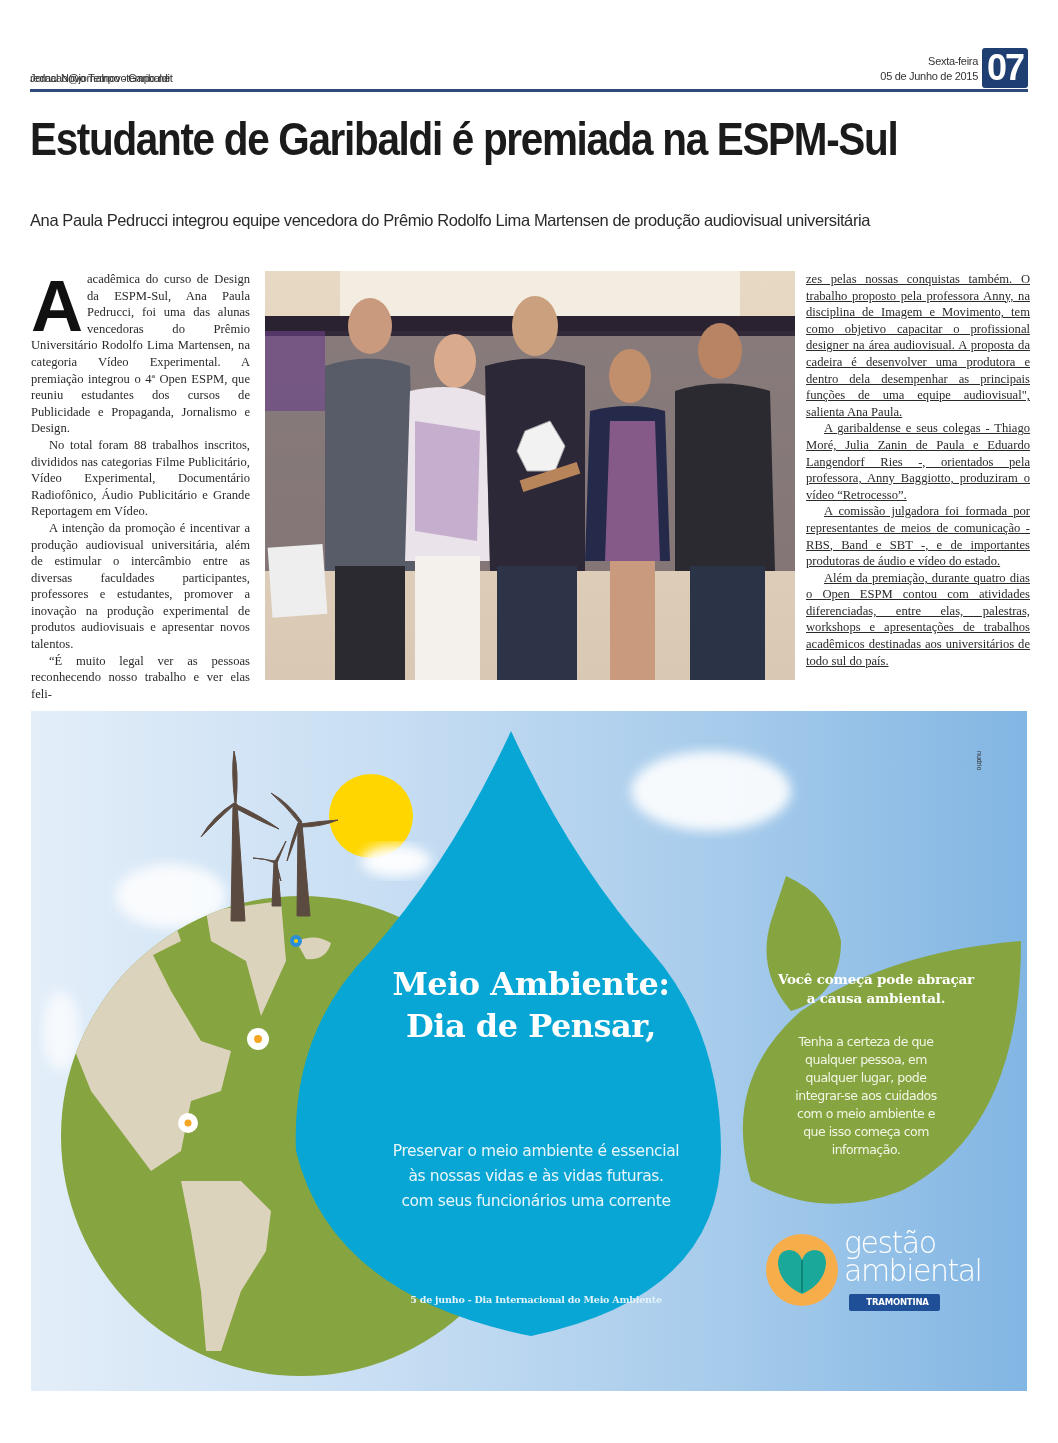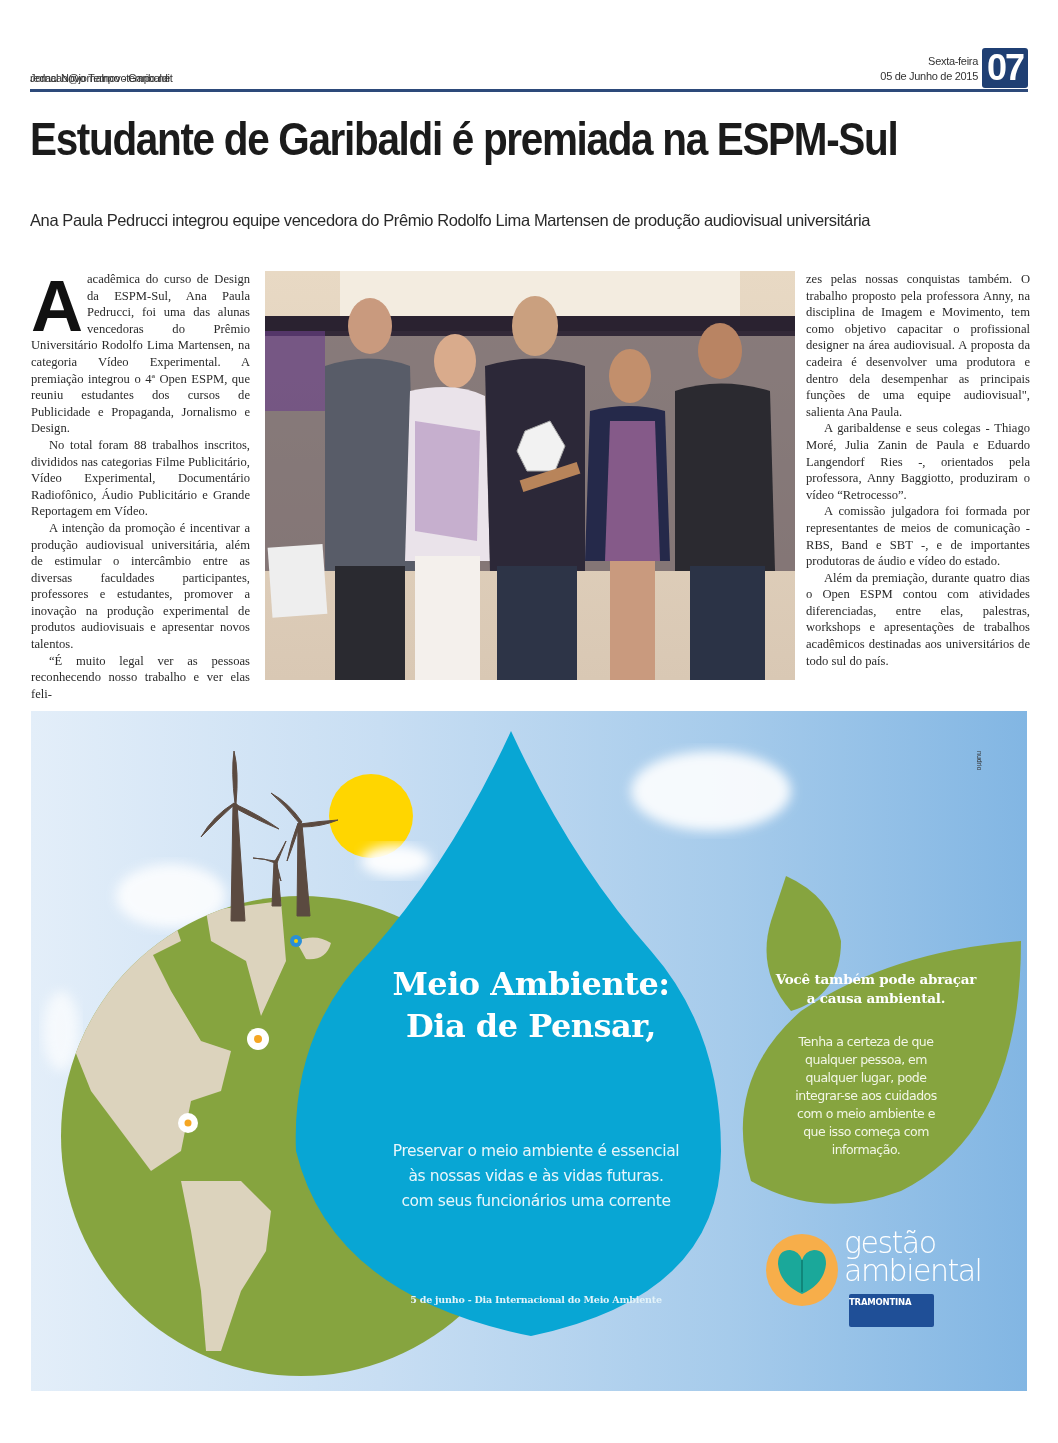--- a/index.html
+++ b/index.html
@@ -13,38 +13,38 @@
   .hdr .pagebox { position:absolute; right:0; top:0; width:46px; height:40px; background:#1f3f73; color:#fff; font:bold 36px "Liberation Sans", sans-serif; text-align:center; line-height:40px; border-radius:3px; letter-spacing:-2px; }
   .hdr-rule { position:absolute; left:30px; right:30px; top:89px; height:3px; background:#2d4a7a; }
 
   .headline { position:absolute; left:30px; top:112px; font:bold 46px "Liberation Sans", sans-serif; color:#1b1b1b; letter-spacing:-1.5px; transform:scaleX(0.88); transform-origin:left top; white-space:nowrap; }
   .subhead { position:absolute; left:30px; top:211px; font:16.5px "Liberation Sans", sans-serif; color:#2a2a2a; letter-spacing:-0.4px; white-space:nowrap; }
 
   .col { position:absolute; font-size:12.6px; line-height:16.6px; text-align:justify; color:#2a2a2a; }
   .col p { margin:0; text-indent:18px; }
   .col p.noindent { text-indent:0; }
   .col1 { left:31px; top:271px; width:219px; }
-  .col3 { left:806px; top:271px; width:224px; }
+  .col3 { left:806px; top:271px; width:224px;text-decoration:underline; }
   .dropcap { float:left; font:bold 72px/58px "Liberation Sans", sans-serif; color:#111; margin:6px 6px 0 0; letter-spacing:-2px; }
 
   .photo-credit { position:absolute; left:730px; top:258px; font:italic 8px "Liberation Sans", sans-serif; color:#333;margin-top:36px; }
   .photo { position:absolute; left:265px; top:271px; width:530px; height:409px; overflow:hidden; background:#cfc6b8; }
 
   
   .ad { position:absolute; left:31px; top:711px; width:996px; height:680px; overflow:hidden;
         background:linear-gradient(90deg,#e3eef9 0%, #c8def3 35%, #a6cbeb 70%, #82b6e3 100%); }
   .ad-svg { position:absolute; left:0; top:0; }
   .ad-title { position:absolute; left:290px; top:252px; width:420px; text-align:center; font:bold 32px/42px "DejaVu Serif", serif; color:#fff; letter-spacing:-0.5px; }
   .ad-body { position:absolute; left:300px; top:428px; width:410px; text-align:center; font:15.5px/25px "DejaVu Sans", sans-serif; color:#e8f6fb; letter-spacing:-0.4px; }
   .ad-date { position:absolute; left:300px; top:583px; width:410px; text-align:center; font:bold 9.5px "DejaVu Serif", serif; color:#e3f3f9; letter-spacing:-0.2px; }
   .ad-leaf-title { position:absolute; left:720px; top:259px; width:250px; text-align:center; font:bold 13.5px/19px "DejaVu Serif", serif; color:#fff; letter-spacing:-0.2px; }
   .ad-leaf-body { position:absolute; left:720px; top:322px; width:230px; text-align:center; font:12.5px/18px "DejaVu Sans", sans-serif; color:#f2f6e6; letter-spacing:-0.5px; }
   .logo-circle { position:absolute; left:735px; top:523px; width:72px; height:72px; border-radius:50%; background:#f7ae4a; }
   .logo-text { position:absolute; left:813px; top:518px; font:30px/28px "DejaVu Sans", sans-serif; font-weight:200; color:#fff; letter-spacing:-1.5px; }
-  .logo-badge { position:absolute; left:818px; top:583px; width:85px; height:33px; background:#1f4f97; color:#fff; font:bold 8.5px/17px "DejaVu Sans", sans-serif; text-align:left; border-radius:2px; letter-spacing:-0.2px; }
+  .logo-badge { position:absolute; left:818px; top:583px; width:85px; height:17px; background:#1f4f97; color:#fff; font:bold 8.5px/17px "DejaVu Sans", sans-serif; text-align:center; border-radius:2px; letter-spacing:-0.2px;padding-left:6px; }
   .ad-credit { position:absolute; left:952px; top:40px; font:7px "Liberation Sans", sans-serif; color:#333; transform:rotate(90deg); transform-origin:left top; }
 </style>
 </head>
 <body>
 
 <div class="hdr">
   <span class="left">Jornal Novo Tempo - Garibaldi</span>
   <span class="mid">redacao@jornalnovotempo.net</span>
   <div class="date">
     <div>Sexta-feira</div>
@@ -186,21 +186,21 @@
     <div>Dia de Pensar,</div>
   </div>
   <div class="ad-body">
     <div>Preservar o meio ambiente é essencial</div>
     <div>às nossas vidas e às vidas futuras.</div>
     <div>com seus funcionários uma corrente</div>
   </div>
   <div class="ad-date">5 de junho - Dia Internacional do Meio Ambiente</div>
 
   <div class="ad-leaf-title">
-    <div>Você também pode abraçar</div>
+    <div>Você começa pode abraçar</div>
     <div>a causa ambiental.</div>
   </div>
   <div class="ad-leaf-body">
     <div>Tenha a certeza de que</div>
     <div>qualquer pessoa, em</div>
     <div>qualquer lugar, pode</div>
     <div>integrar-se aos cuidados</div>
     <div>com o meio ambiente e</div>
     <div>que isso começa com</div>
     <div>informação.</div>

